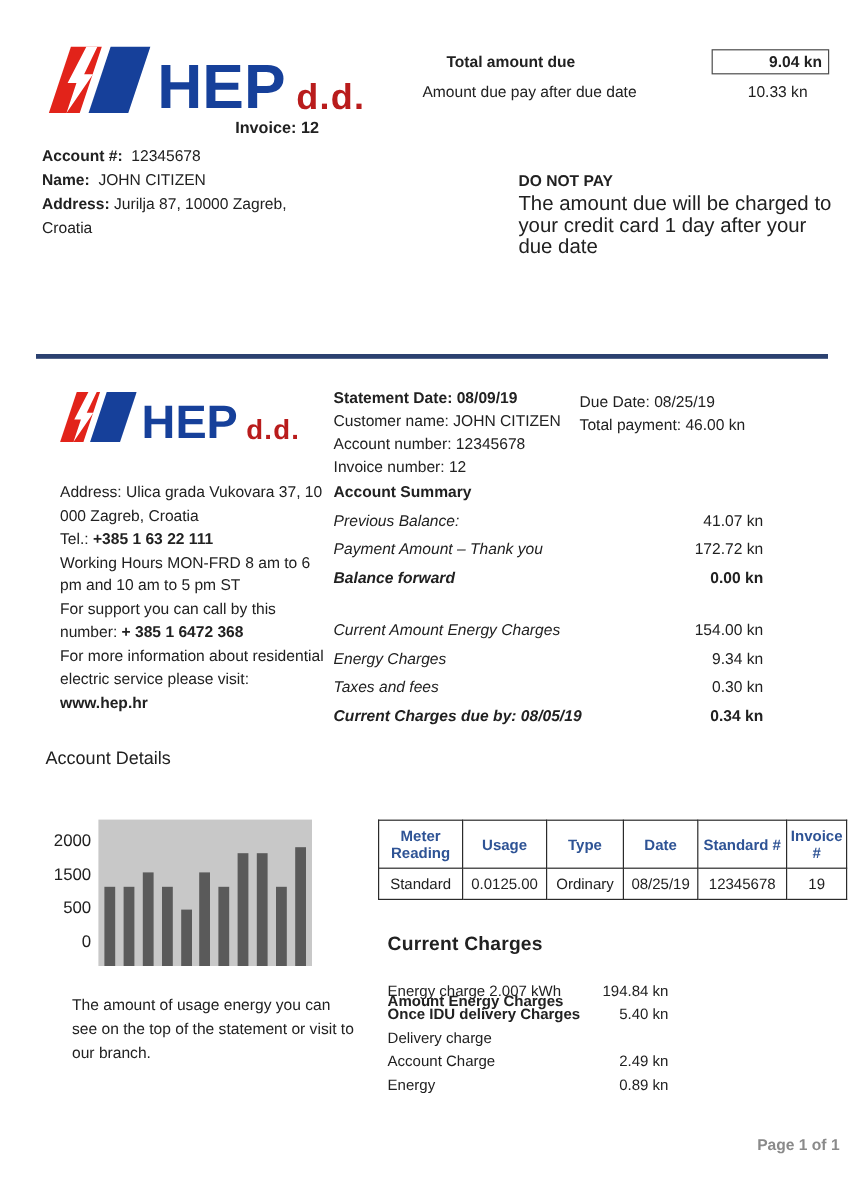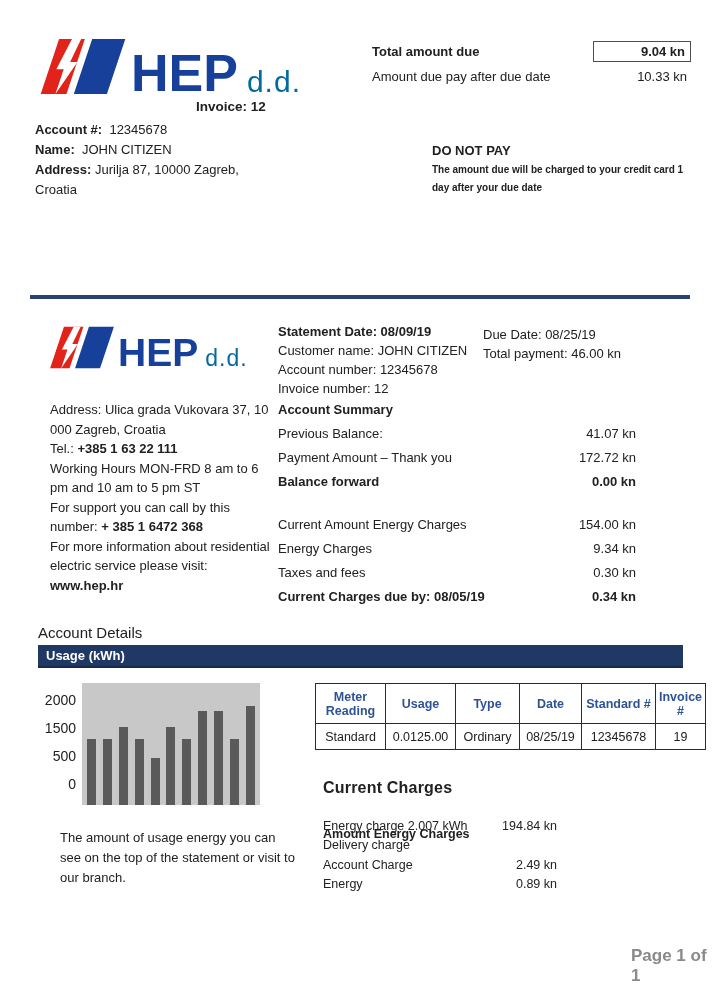--- a/index.html
+++ b/index.html
@@ -7,54 +7,54 @@
   body { font-family:"Liberation Sans", sans-serif; color:#212121; }
   .page {
     position:relative; width:720px; height:1000px; margin:0 auto;
     background:#ffffff; overflow:hidden;
   }
   .abs { position:absolute; }
 
   
   .logo { display:flex; align-items:flex-end; }
   .logo .wordmark { font-weight:900; color:#16409a; line-height:0.82; letter-spacing:0px; }
-  .logo .suffix { font-weight:400; color:#0369a1; line-height:0.9; margin-left:9px; letter-spacing:1px; }
+  .logo .suffix { font-weight:700; color:#b91c1c; line-height:0.9; margin-left:9px; letter-spacing:1px; }
   .logo-lg .wordmark { font-size:52px; margin-left:5px; }
   .logo-lg .suffix { font-size:30px; }
   .logo-sm .wordmark { font-size:39px; margin-left:4px; }
   .logo-sm .suffix { font-size:23px; margin-left:7px; }
 
   
   .invoice-label { font-size:13.5px; font-weight:bold; }
   .acct-block p { font-size:13px; line-height:20px; }
   .acct-block { width:212px; }
   .hdr-label { font-size:13px; font-weight:bold; }
   .hdr-label2 { font-size:13px; }
   .due-box {
     width:98px; height:21px; border:1px solid #4d4d4d;
     font-size:13px; font-weight:bold; text-align:right;
     padding:2px 5px 0 0;
   }
   .due-val2 { width:98px; font-size:13px; text-align:right; }
   .dnp-title { font-size:13px; font-weight:bold; }
-  .dnp-text { font-size:10px; width:262px; line-height:18px; margin-top:3px;font-weight:bold; }
+  .dnp-text { font-size:17px; width:262px; line-height:18px; margin-top:3px; }
 
   .rule { height:4px; background:#2b4170; }
 
   
   .contact { width:228px; font-size:13px; line-height:19.5px; }
   .contact b { font-weight:bold; }
   .stmt { font-size:13px; line-height:19px; }
   .stmt .b { font-weight:bold; }
   .duecol { font-size:13px; line-height:19px; }
 
   .sum-title { font-size:13px; font-weight:bold; }
   .sum-rows { width:358px; display:flex; flex-direction:column; }
   .srow { display:flex; justify-content:space-between; align-items:center; height:24px; font-size:13px; }
-  .srow .lbl { text-align:right; }
+  .srow .lbl { text-align:right;font-style:italic; }
   .srow .val { text-align:right; }
   .srow.bold { font-weight:bold; }
 
   
   .section-title { font-size:15px; }
   .banner {
     width:645px; height:23px; background:#1F3864; border-bottom:2px solid #16294f;
     color:#ffffff; font-size:13px; font-weight:bold; padding:3px 0 0 8px;
   }
 
@@ -77,21 +77,21 @@
   table.meter th { color:#2e5395; font-weight:bold; height:40px; padding:2px 3px; }
   table.meter td { height:26px; padding:2px 3px; }
 
   
   .charges-title { font-size:16px; font-weight:bold; letter-spacing:0.2px; }
   .charges-sub { font-size:12.5px; font-weight:bold; margin-top:3px; }
   .crows { width:234px; display:flex; flex-direction:column; }
   .crow { display:flex; justify-content:space-between; align-items:center; height:19.5px; font-size:12.5px; }
   .crow .lbl.bold { font-weight:bold; }
 
-  .page-footer { font-size:17px; font-weight:bold; color:#8a8a8a; }
+  .page-footer { font-size:13px; font-weight:bold; color:#8a8a8a; }
 </style>
 </head>
 <body>
 
 <div class="page">
 
   <div class="abs logo logo-lg" style="left:40px; top:38px;">
     <svg width="86" height="57" viewBox="0 0 92 62">
       <polygon points="20,1 48,1 28,61 0,61" fill="#e2231a"></polygon>
       <polygon points="34,1 44,1 32,26 40,26 16,61 25,34 17,34" fill="#ffffff"></polygon>
@@ -104,22 +104,22 @@
   <div class="abs invoice-label" style="left:196px; top:99px;">Invoice: 12</div>
 
   <div class="abs acct-block" style="left:35px; top:120px;">
     <p><b>Account #:</b>&nbsp; <span>12345678</span></p>
     <p><b>Name:</b>&nbsp; <span>JOHN CITIZEN</span></p>
     <p><b>Address:</b> <span>Jurilja 87, 10000 Zagreb, Croatia</span></p>
   </div>
 
   <div class="abs hdr-label" style="left:372px; top:44px;">Total amount due</div>
   <div class="abs due-box" style="left:593px; top:41px;">9.04 kn</div>
-  <div class="abs hdr-label2" style="left:372px; top:69px;">Amount due pay after due date</div>
-  <div class="abs due-val2" style="left:589px; top:69px;">10.33 kn</div>
+  <div class="abs hdr-label2" style="left:352px; top:69px;">Amount due pay after due date</div>
+  <div class="abs due-val2" style="left:575px; top:69px;">10.33 kn</div>
 
   <div class="abs" style="left:432px; top:143px;">
     <div class="dnp-title">DO NOT PAY</div>
     <div class="dnp-text">The amount due will be charged to your credit card 1 day after your due date</div>
   </div>
 
   <div class="abs rule" style="left:30px; top:295px; width:660px;"></div>
 
   <div class="abs logo logo-sm" style="left:50px; top:326px;">
     <svg width="64" height="43" viewBox="0 0 92 62">
@@ -179,21 +179,20 @@
         <span class="lbl">Taxes and fees</span>
         <span class="val">0.30 kn</span>
       </div>
       <div class="srow bold">
         <span class="lbl">Current Charges due by: 08/05/19</span>
         <span class="val">0.34 kn</span>
       </div>
     </div>
 
   <div class="abs section-title" style="left:38px; top:624px;">Account Details</div>
-  <div class="abs banner" style="left:38px; top:645px;">Usage (kWh)</div>
 
   <div class="abs yticks" style="left:40px; top:692px;">
     <span>2000</span>
     <span>1500</span>
     <span>500</span>
     <span>0</span>
   </div>
   <div class="abs plot" style="left: 82px; top: 683px; background: rgb(200, 200, 200);">
       <div class="bar" style="height: 54.5%; background: rgb(90, 90, 90);"></div>
       <div class="bar" style="height: 54.5%; background: rgb(90, 90, 90);"></div>
@@ -232,20 +231,24 @@
     </table>
 
   <div class="abs charges-title" style="left:323px; top:779px;">Current Charges</div>
   <div class="abs charges-sub" style="left:323px; top:824px;">Amount Energy Charges</div>
   <div class="abs crows" style="left:323px; top:816px;">
       <div class="crow">
         <span class="lbl">Energy charge 2.007 kWh</span>
         <span class="val">194.84 kn</span>
       </div>
       <div class="crow">
+        <span class="lbl bold">Once IDU delivery Charges</span>
+        <span class="val">5.40 kn</span>
+      </div>
+      <div class="crow">
         <span class="lbl">Delivery charge</span>
         <span class="val"></span>
       </div>
       <div class="crow">
         <span class="lbl">Account Charge</span>
         <span class="val">2.49 kn</span>
       </div>
       <div class="crow">
         <span class="lbl">Energy</span>
         <span class="val">0.89 kn</span>

